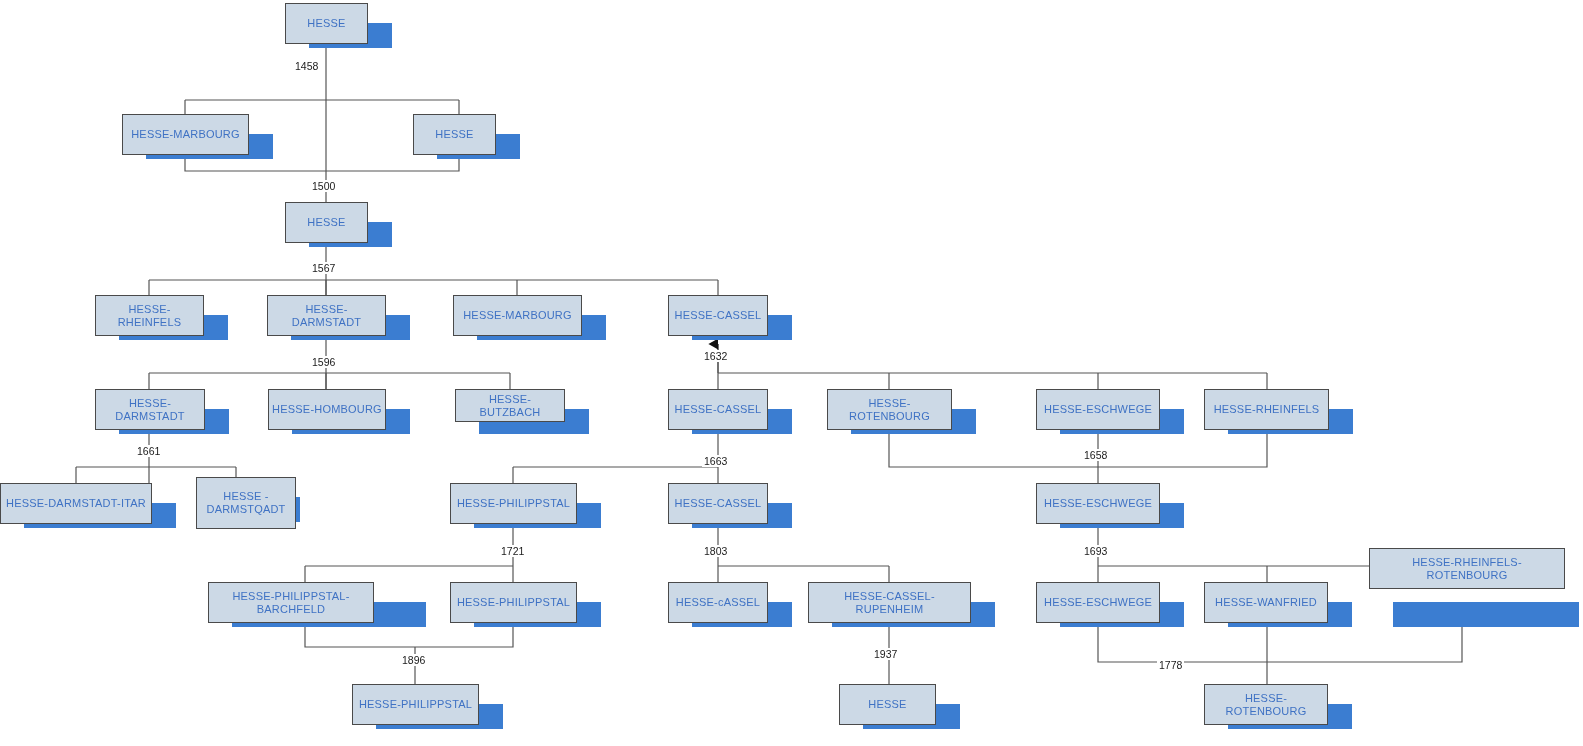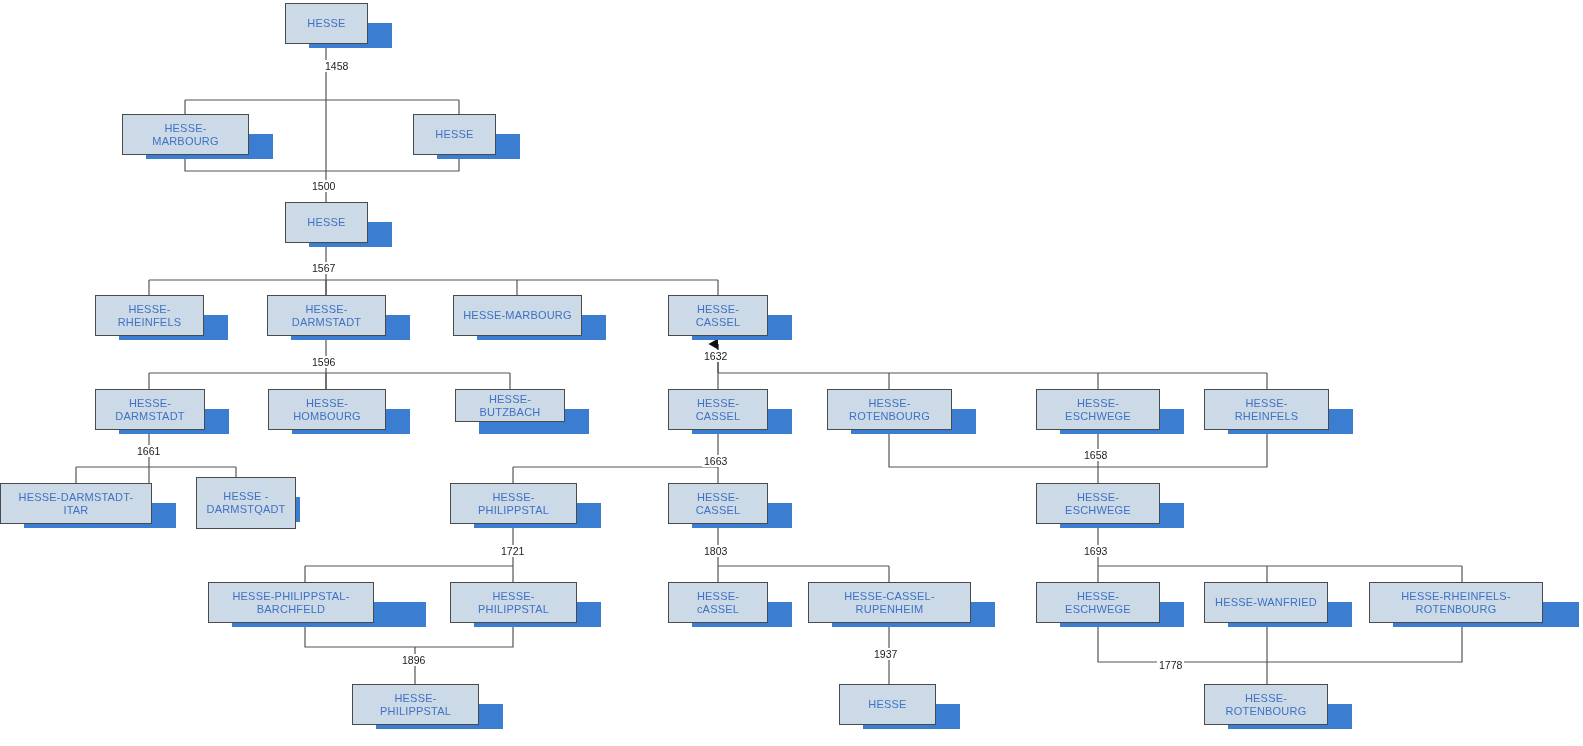--- a/index.html
+++ b/index.html
@@ -2,21 +2,21 @@
 <html><head>
 <meta charset="utf-8">
 <style>
   html,body{margin:0;padding:0;background:#ffffff;}
   body{font-family:"Liberation Sans",sans-serif;}
   #stage{position:relative;width:1583px;height:746px;background:#fff;overflow:hidden;}
   svg{position:absolute;left:0;top:0;width:1583px;height:746px;}
   .node-box{position:absolute;box-sizing:border-box;background:#ccd9e6;border:1px solid #4a4a4a;
             display:flex;align-items:center;justify-content:center;text-align:center;
             color:#3f72c4;font-size:11px;line-height:13px;letter-spacing:.2px;
-            font-family:"Liberation Sans",sans-serif;z-index:3;padding:0 9px;}
+            font-family:"Liberation Sans",sans-serif;z-index:3;padding:0 3px;}
   .node-shadow{position:absolute;background:#3b7dd1;z-index:2;}
   .edge-label{position:absolute;color:#1a1a1a;font-size:10.5px;
               font-family:"Liberation Sans",sans-serif;background:#fff;padding:0 2px;z-index:4;
               white-space:nowrap;}
 </style>
 </head>
 <body>
 
 <div id="stage">
 
@@ -143,27 +143,27 @@
       <div class="node-box" style="left: 196px; top: 477px; width: 100px; height: 52px;">HESSE - DARMSTQADT</div>
       <div class="node-box" style="left: 450px; top: 483px; width: 127px; height: 41px;">HESSE-PHILIPPSTAL</div>
       <div class="node-box" style="left: 668px; top: 483px; width: 100px; height: 41px;">HESSE-CASSEL</div>
       <div class="node-box" style="left: 1036px; top: 483px; width: 124px; height: 41px;">HESSE-ESCHWEGE</div>
       <div class="node-box" style="left: 208px; top: 582px; width: 166px; height: 41px;">HESSE-PHILIPPSTAL-BARCHFELD</div>
       <div class="node-box" style="left: 450px; top: 582px; width: 127px; height: 41px;">HESSE-PHILIPPSTAL</div>
       <div class="node-box" style="left: 668px; top: 582px; width: 100px; height: 41px;">HESSE-cASSEL</div>
       <div class="node-box" style="left: 808px; top: 582px; width: 163px; height: 41px;">HESSE-CASSEL-RUPENHEIM</div>
       <div class="node-box" style="left: 1036px; top: 582px; width: 124px; height: 41px;">HESSE-ESCHWEGE</div>
       <div class="node-box" style="left: 1204px; top: 582px; width: 124px; height: 41px;">HESSE-WANFRIED</div>
-      <div class="node-box" style="left: 1369px; top: 582px; width: 174px; height: 41px;">HESSE-RHEINFELS-ROTENBOURG</div>
+      <div class="node-box" style="left: 1369px; top: 548px; width: 196px; height: 41px;">HESSE-RHEINFELS-ROTENBOURG</div>
       <div class="node-box" style="left: 352px; top: 684px; width: 127px; height: 41px;">HESSE-PHILIPPSTAL</div>
       <div class="node-box" style="left: 839px; top: 684px; width: 97px; height: 41px;">HESSE</div>
       <div class="node-box" style="left: 1204px; top: 684px; width: 124px; height: 41px;">HESSE-ROTENBOURG</div>
     </div>
   <div id="label-layer">
-      <div class="edge-label" style="left: 323px; top: 60px; text-align: right;">1458</div>
+      <div class="edge-label" style="left: 293px; top: 60px; text-align: right;">1458</div>
       <div class="edge-label" style="left: 310px; top: 180px;">1500</div>
       <div class="edge-label" style="left: 310px; top: 262px;">1567</div>
       <div class="edge-label" style="left: 310px; top: 356px;">1596</div>
       <div class="edge-label" style="left: 702px; top: 350px;">1632</div>
       <div class="edge-label" style="left: 135px; top: 445px; text-align: right;">1661</div>
       <div class="edge-label" style="left: 702px; top: 449px; margin-top: 6px;">1663</div>
       <div class="edge-label" style="left: 1082px; top: 449px;">1658</div>
       <div class="edge-label" style="left: 499px; top: 545px;">1721</div>
       <div class="edge-label" style="left: 702px; top: 545px;">1803</div>
       <div class="edge-label" style="left: 1082px; top: 545px;">1693</div>

